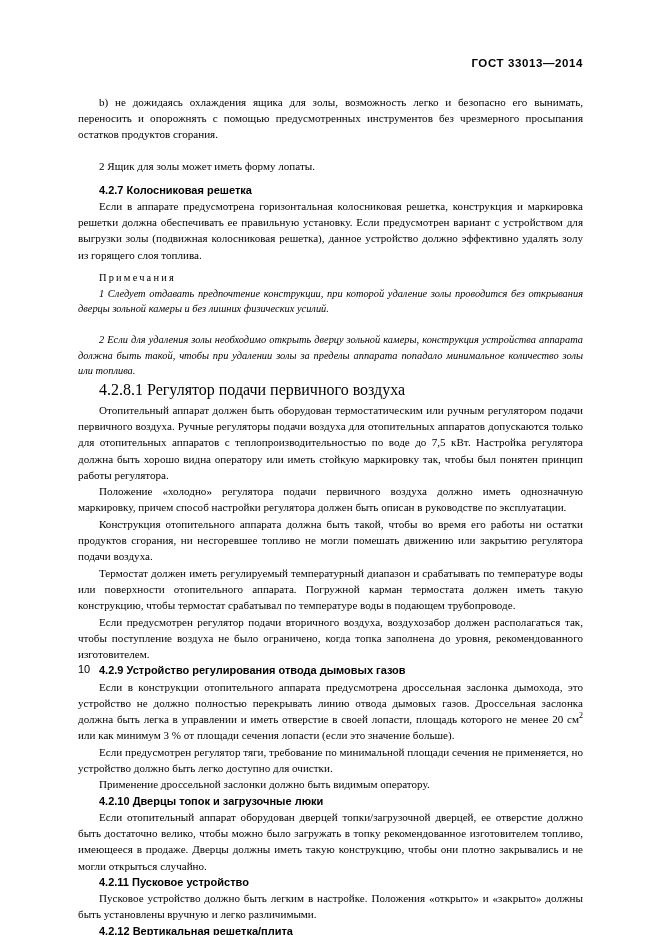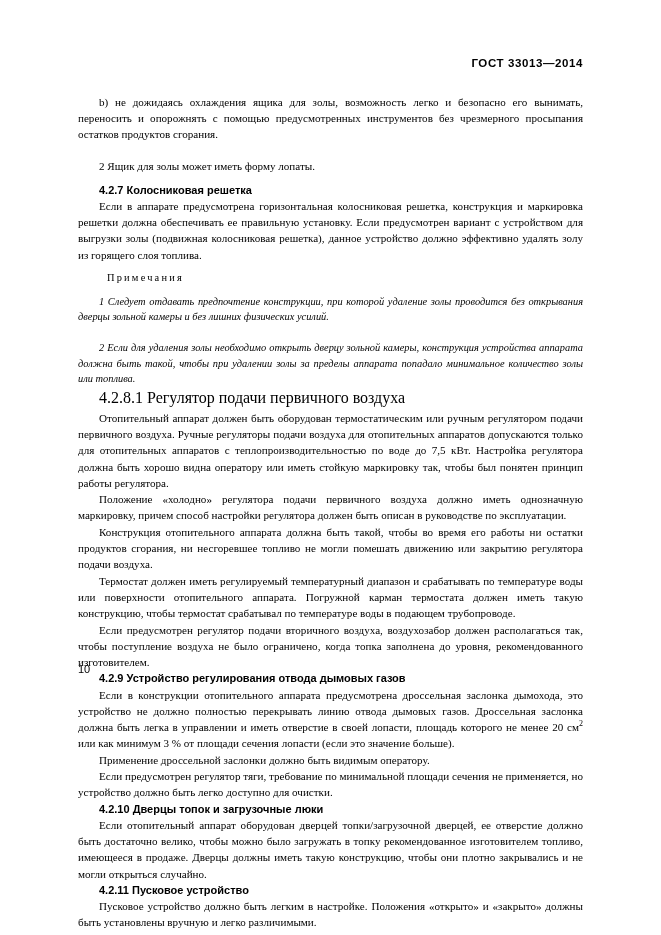--- a/index.html
+++ b/index.html
@@ -56,21 +56,21 @@
   .subheading {
     font-size: 16px;
     text-indent: 21px;
     margin: 0;
     line-height: 1.47;
   }
   .note-title {
     font-size: 10.4px;
     text-indent: 21px;
     letter-spacing: 2.2px;
-    margin: 8px;
+    margin: 0;
     line-height: 1.5;
   }
   .note {
     font-size: 10.4px;
     line-height: 1.47;
     text-align: justify;
     text-indent: 21px;
     font-style: italic;
   }
   .gap-top {
@@ -126,23 +126,23 @@
 
     <p class="ind">Термостат должен иметь регулируемый температурный диапазон и срабатывать по температуре воды или поверхности отопительного аппарата. Погружной карман термостата должен иметь такую конструкцию, чтобы термостат срабатывал по температуре воды в подающем трубопроводе.</p>
 
 
     <p class="ind">Если предусмотрен регулятор подачи вторичного воздуха, воздухозабор должен располагаться так, чтобы поступление воздуха не было ограничено, когда топка заполнена до уровня, рекомендованного изготовителем.</p>
 
     <p class="heading">4.2.9 Устройство регулирования отвода дымовых газов</p>
 
     <p class="ind"><span>Если в конструкции отопительного аппарата предусмотрена дроссельная заслонка дымохода, это устройство не должно полностью перекрывать линию отвода дымовых газов. Дроссельная заслонка должна быть легка в управлении и иметь отверстие в своей лопасти, площадь которого не менее 20 см</span><sup>2</sup><span> или как минимум 3 % от площади сечения лопасти (если это значение больше).</span></p>
 
+    <p class="ind">Если предусмотрен регулятор тяги, требование по минимальной площади сечения не применяется, но устройство должно быть легко доступно для очистки.</p>
+
     <p class="ind">Применение дроссельной заслонки должно быть видимым оператору.</p>
-
-    <p class="ind">Если предусмотрен регулятор тяги, требование по минимальной площади сечения не применяется, но устройство должно быть легко доступно для очистки.</p>
 
     <p class="heading">4.2.10 Дверцы топок и загрузочные люки</p>
 
     <p class="ind">Если отопительный аппарат оборудован дверцей топки/загрузочной дверцей, ее отверстие должно быть достаточно велико, чтобы можно было загружать в топку рекомендованное изготовителем топливо, имеющееся в продаже. Дверцы должны иметь такую конструкцию, чтобы они плотно закрывались и не могли открыться случайно.</p>
 
     <p class="heading">4.2.11 Пусковое устройство</p>
 
     <p class="ind">Пусковое устройство должно быть легким в настройке. Положения «открыто» и «закрыто» должны быть установлены вручную и легко различимыми.</p>
 
     <p class="heading">4.2.12 Вертикальная решетка/плита</p>

